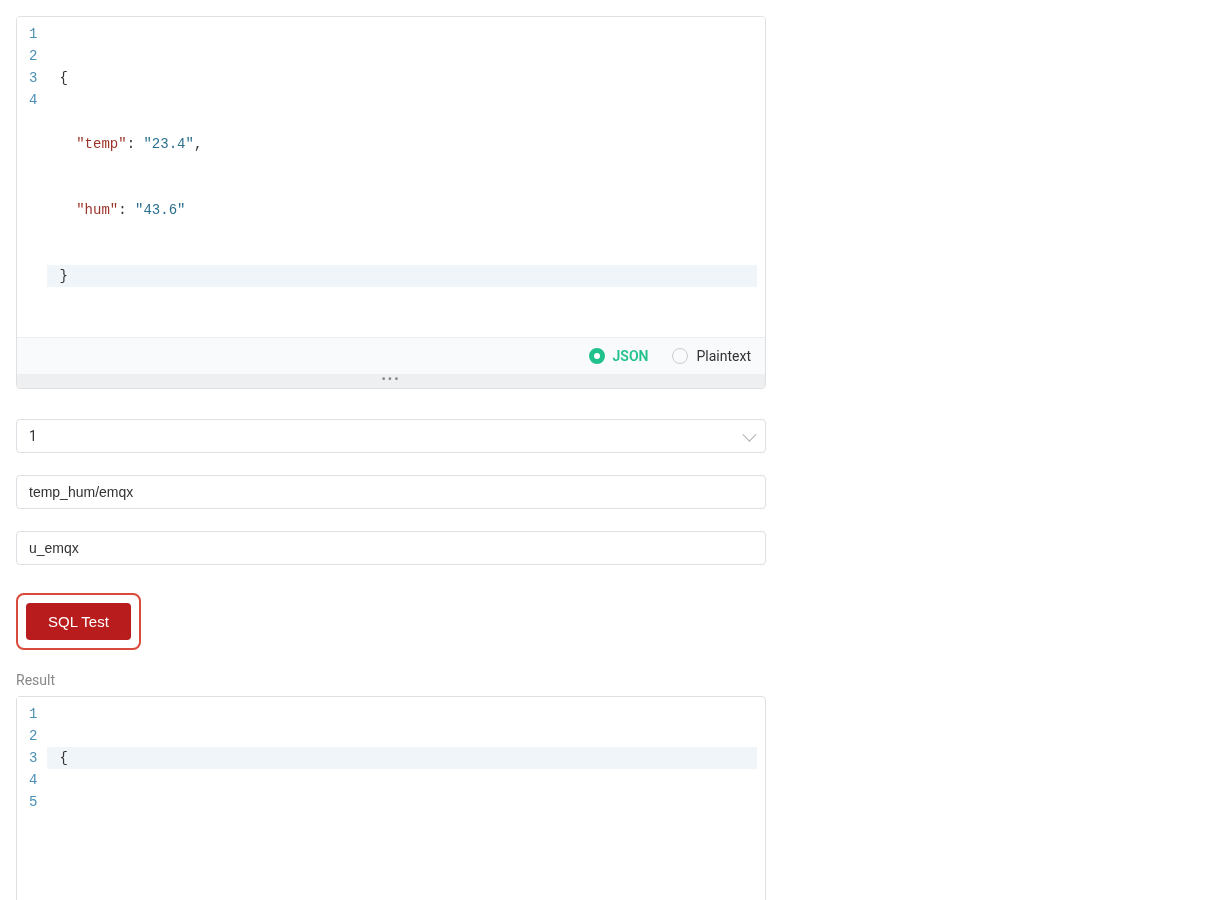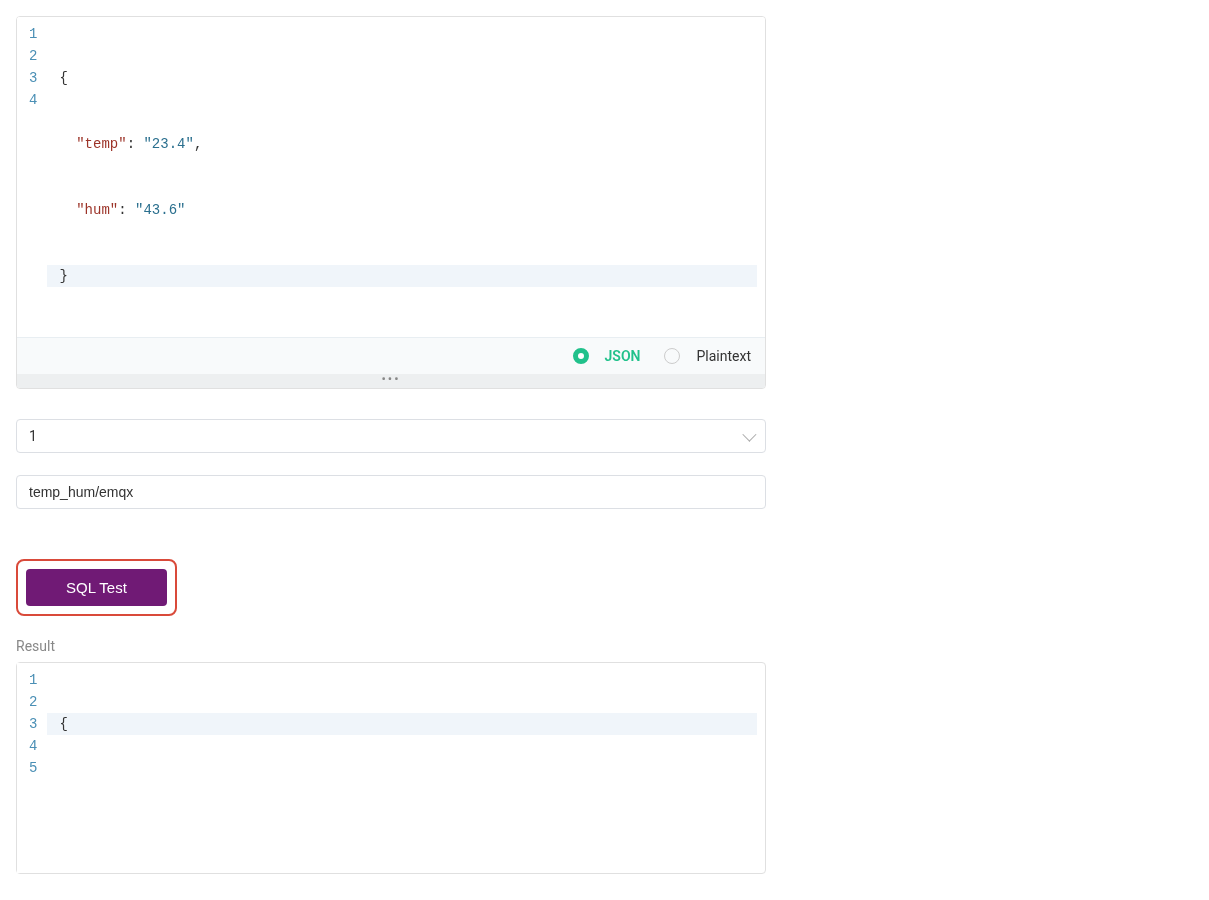--- a/index.html
+++ b/index.html
@@ -57,21 +57,21 @@
     border-top: 1px solid #e8eef2;
     display: flex;
     justify-content: flex-end;
     align-items: center;
     padding: 10px 14px;
     gap: 24px;
   }
   .radio-opt {
     display: inline-flex;
     align-items: center;
-    gap: 16px;
+    gap: 8px;
     cursor: pointer;
     font-size: 14px;
   }
   .radio-circ {
     width: 16px; height: 16px;
     border-radius: 50%;
     border: 1px solid #ccc;
     display: inline-block;
     position: relative;
   }
@@ -116,25 +116,25 @@
   }
   .text-input { outline: none; }
   .btn-row { margin-top: 6px; }
   .sql-btn-wrap {
     display: inline-block;
     border: 2.5px solid #d94a3a;
     border-radius: 8px;
     padding: 8px;
   }
   .sql-btn {
-    background: #701a75;
+    background: #b91c1c;
     color: #fff;
     border: none;
     border-radius: 4px;
-    padding: 10px 40px;
+    padding: 10px 22px;
     font-size: 15px;
     cursor: pointer;
   }
   .result-editor {
     border: 1px solid #e0e0e0;
     border-radius: 4px;
   }
   .result-body { display: flex; min-height: 190px; }
 </style>
 </head>
@@ -180,20 +180,21 @@
   </div>
 
   <div class="spacer-sm"></div>
 
   
   <input class="text-input" value="temp_hum/emqx" style="">
 
   <div class="spacer-sm"></div>
 
   
+  <input class="text-input" value="u_emqx" style="">
 
   <div class="spacer-sm"></div>
 
   
   <div class="btn-row">
     <span class="sql-btn-wrap">
       <button class="sql-btn">SQL Test</button>
     </span>
   </div>
 

